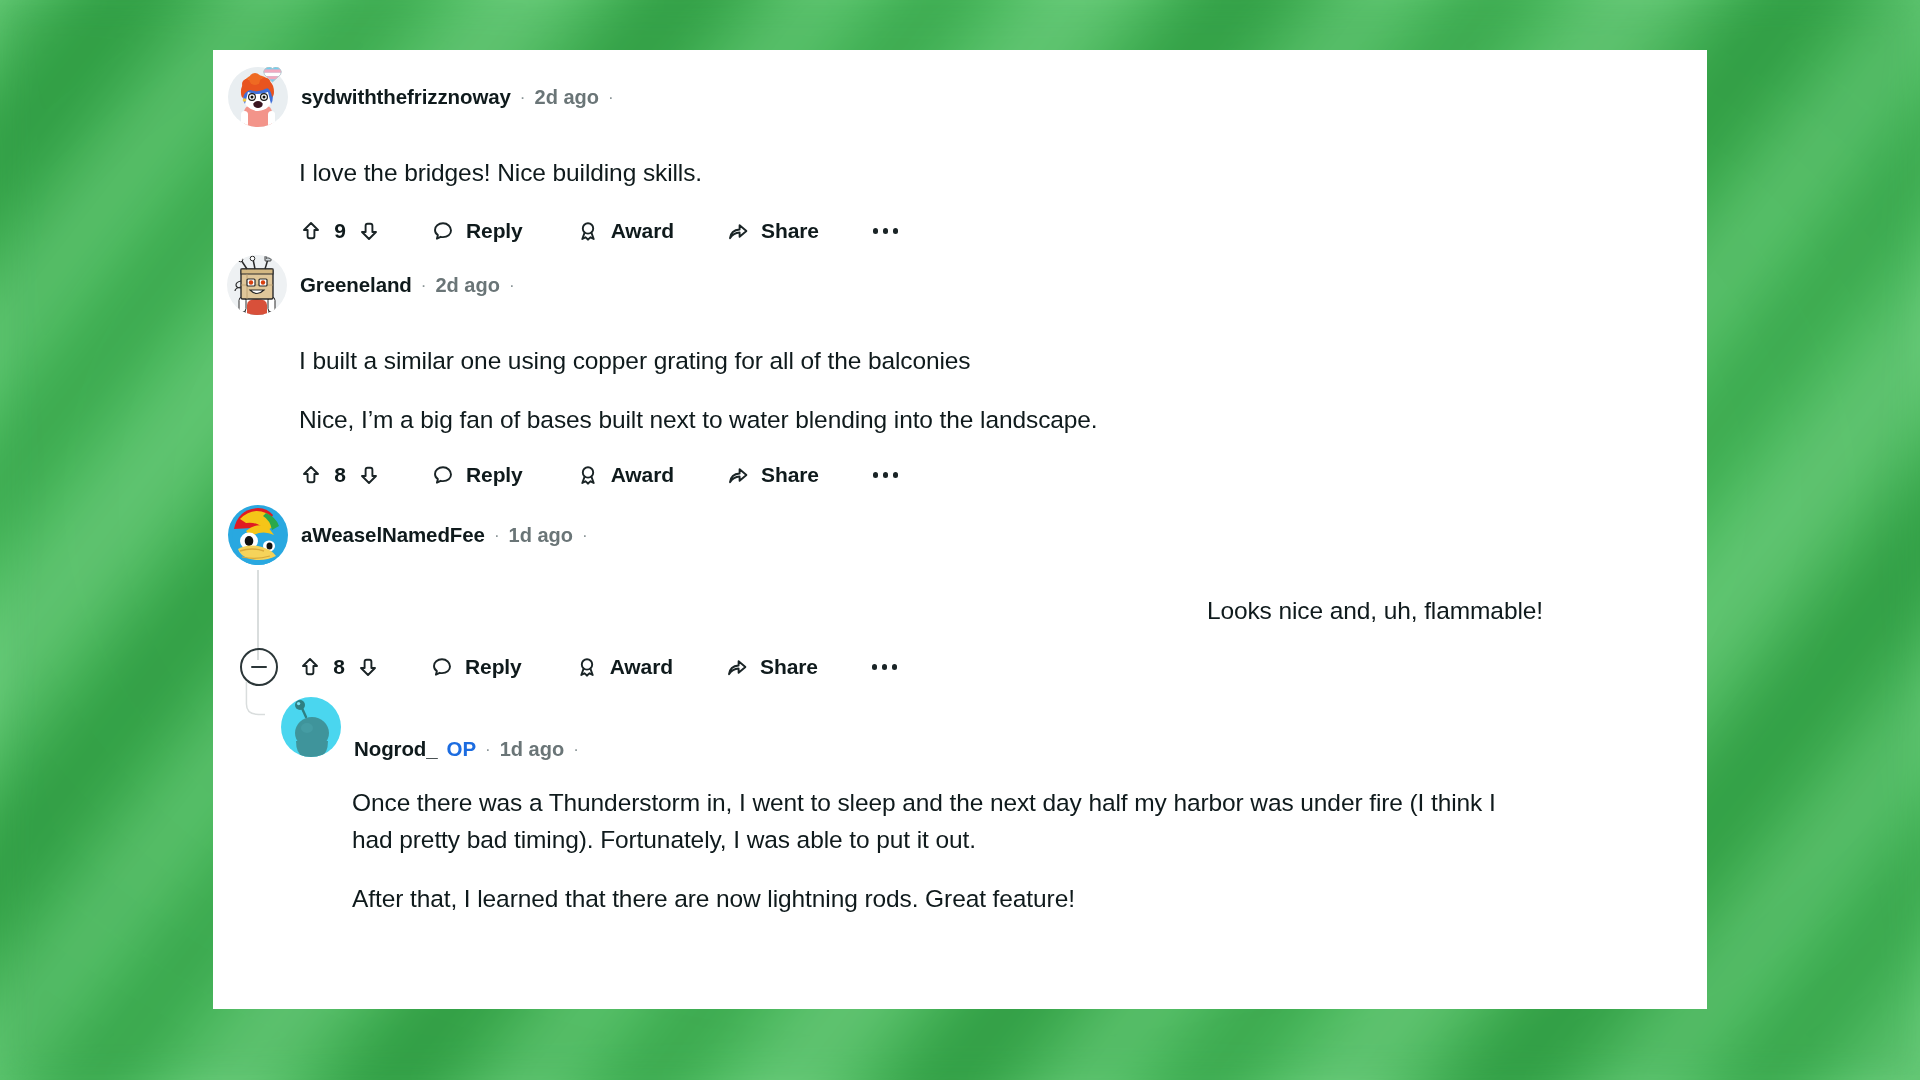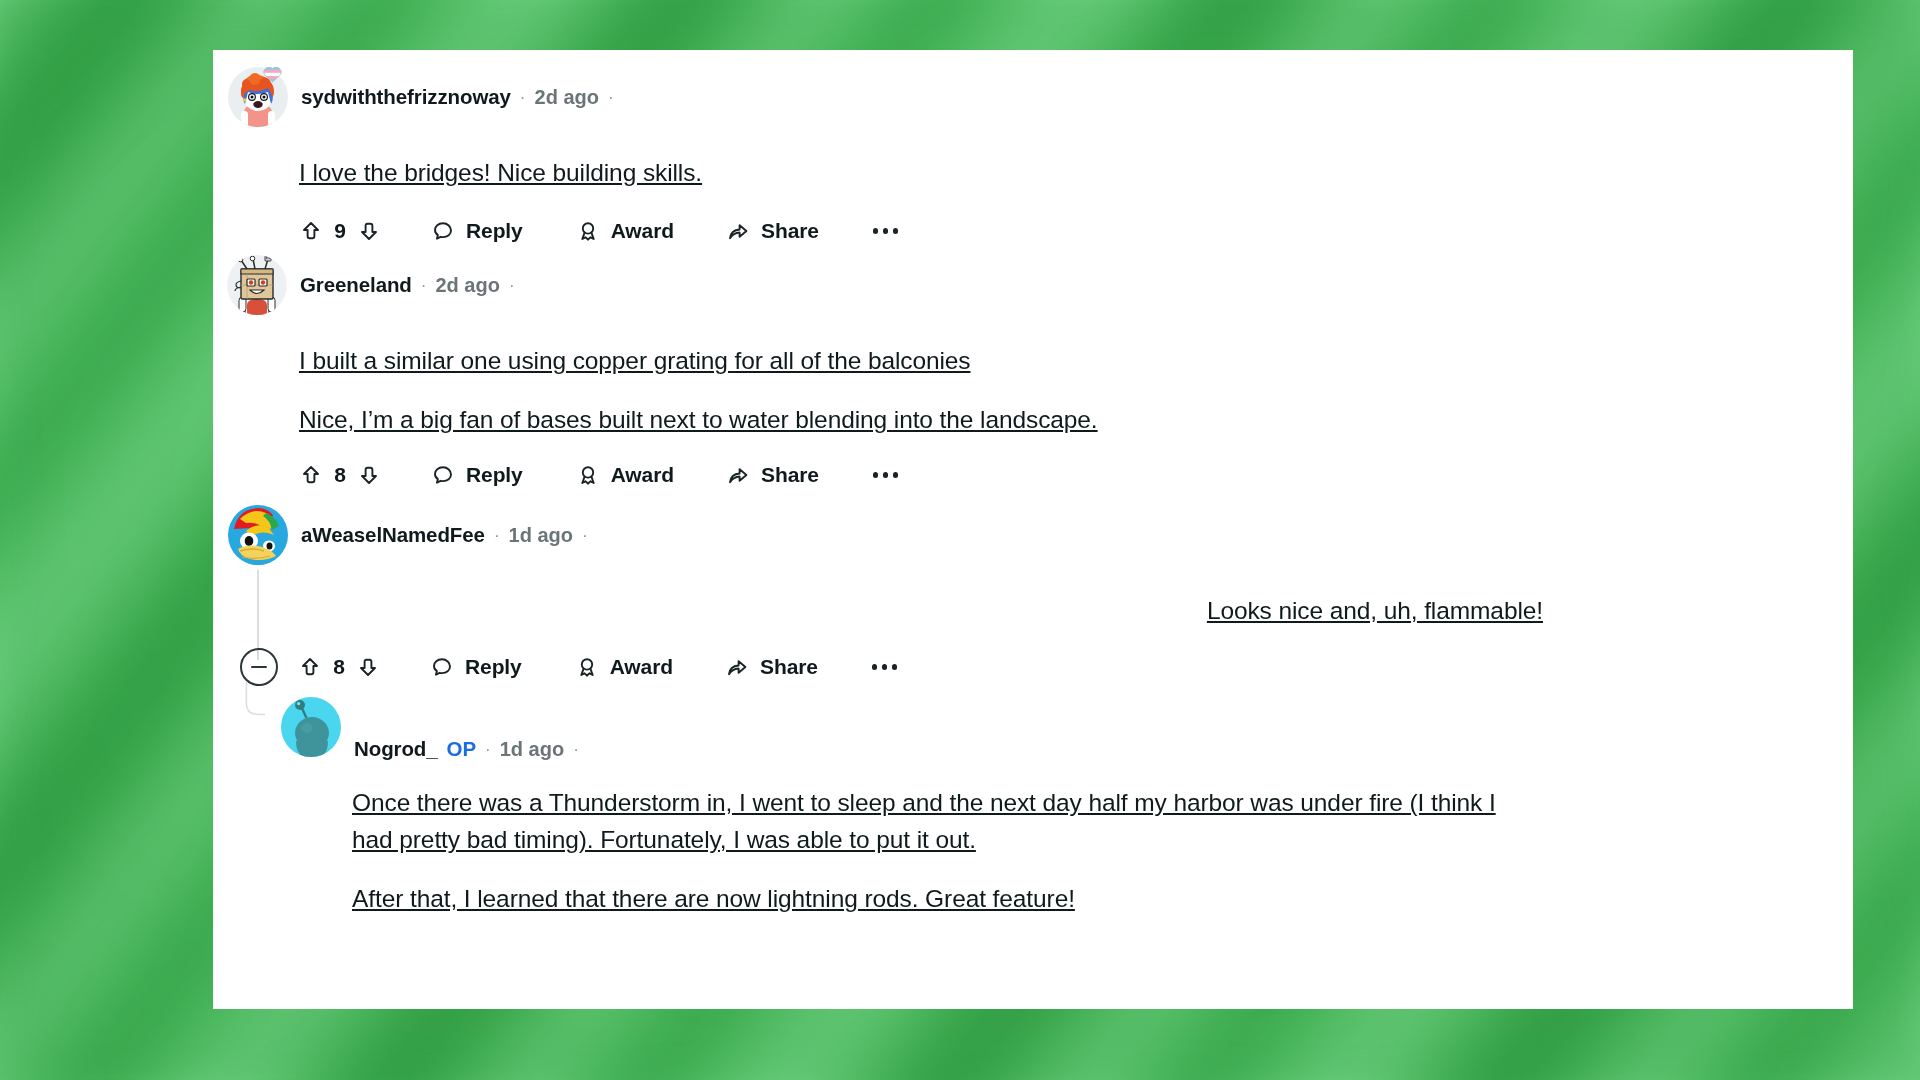--- a/index.html
+++ b/index.html
@@ -37,21 +37,21 @@
     inset: 0;
     background: radial-gradient(ellipse at 50% 46%, rgba(90,200,108,0.12) 0%, rgba(36,140,56,0.22) 100%);
     filter: blur(18px);
   }
 
   
   #card {
     position: absolute;
     left: 213px;
     top: 50px;
-    width: 1640px;
+    width: 1494px;
     height: 959px;
     background: #ffffff;
     overflow: hidden;
   }
 
   .thread {
     padding: 0;
   }
 
   
@@ -117,21 +117,20 @@
 
   .comment-body {
     font-size: 24.5px;
     line-height: 1.52;
     color: #0f1a1c;
     font-weight: 400;
     letter-spacing: -0.1px;
   }
   .comment-body p {
     margin: 0 0 22px 0;
-    text-decoration: underline;
   }
   .comment-body p:last-child { margin-bottom: 0; }
 
   
   .actions {
     display: flex;
     align-items: center;
     height: 54px;
     gap: 0;
   }

